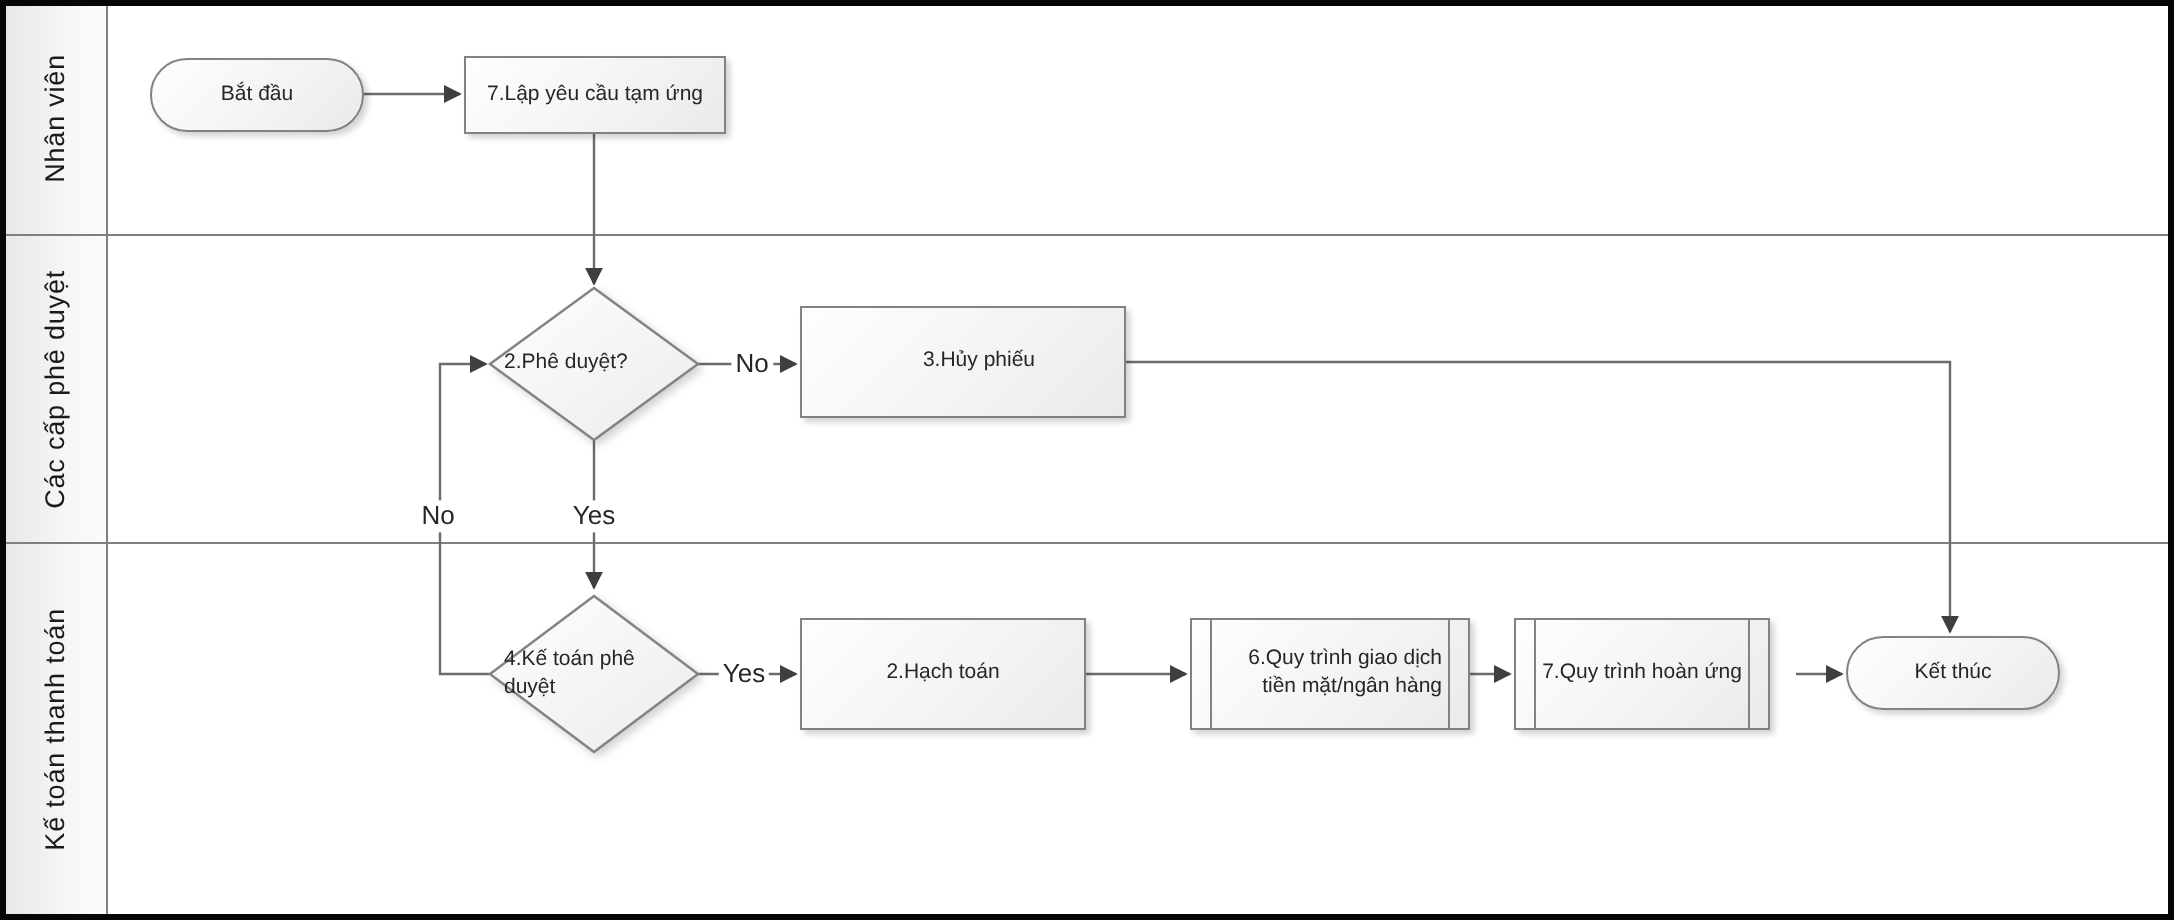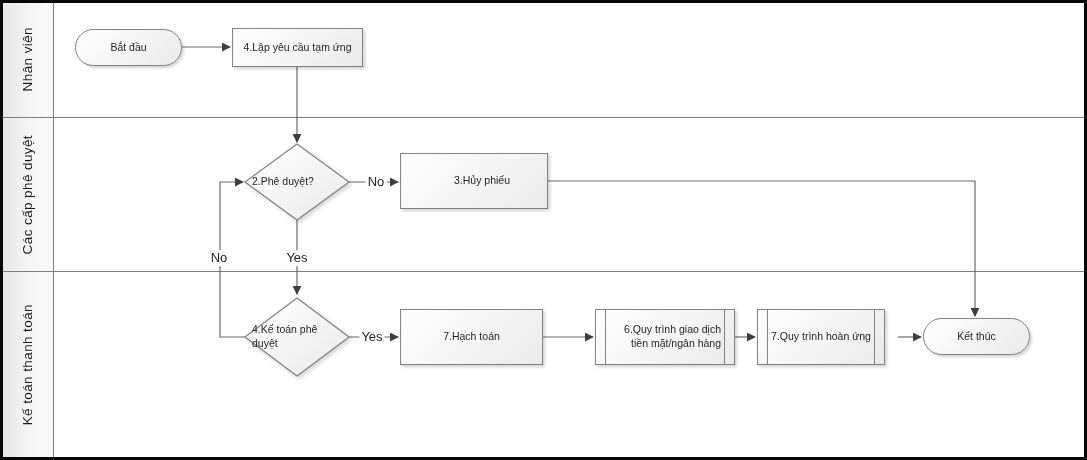--- a/index.html
+++ b/index.html
@@ -78,33 +78,33 @@
 
     <polygon class="diamond" points="297,144 349,182 297,220 245,182"></polygon>
     <polygon class="diamond" points="297,298 349,337 297,376 245,337"></polygon>
   </svg>
 
   <div class="node terminator" style="left:75px;top:29px;width:107px;height:37px;">
     <span>Bắt đầu</span>
   </div>
 
   <div class="node" style="left:232px;top:28px;width:131px;height:39px;">
-    <span>4.Lập yêu cầu tạm ứng</span>
+    <span>7.Lập yêu cầu tạm ứng</span>
   </div>
 
   <div class="diamond-label" style="left:297px;top:182px;">2.Phê duyệt?</div>
 
-  <div class="node" style="left:400px;top:153px;width:148px;height:56px;padding-left:16px;">
+  <div class="node" style="left:400px;top:153px;width:163px;height:56px;padding-left:16px;">
     <span>3.Hủy phiếu</span>
   </div>
 
   <div class="diamond-label" style="left:297px;top:337px;">4.Kế toán phê duyệt</div>
 
   <div class="node" style="left:400px;top:309px;width:143px;height:56px;">
-    <span>7.Hạch toán</span>
+    <span>2.Hạch toán</span>
   </div>
 
   <div class="node subprocess" style="left:595px;top:309px;width:140px;height:56px;">
     <span>6.Quy trình giao dịch tiền mặt/ngân hàng</span>
   </div>
 
   <div class="node subprocess" style="left:757px;top:309px;width:128px;height:56px;">
     <span>7.Quy trình hoàn ứng</span>
   </div>
 

